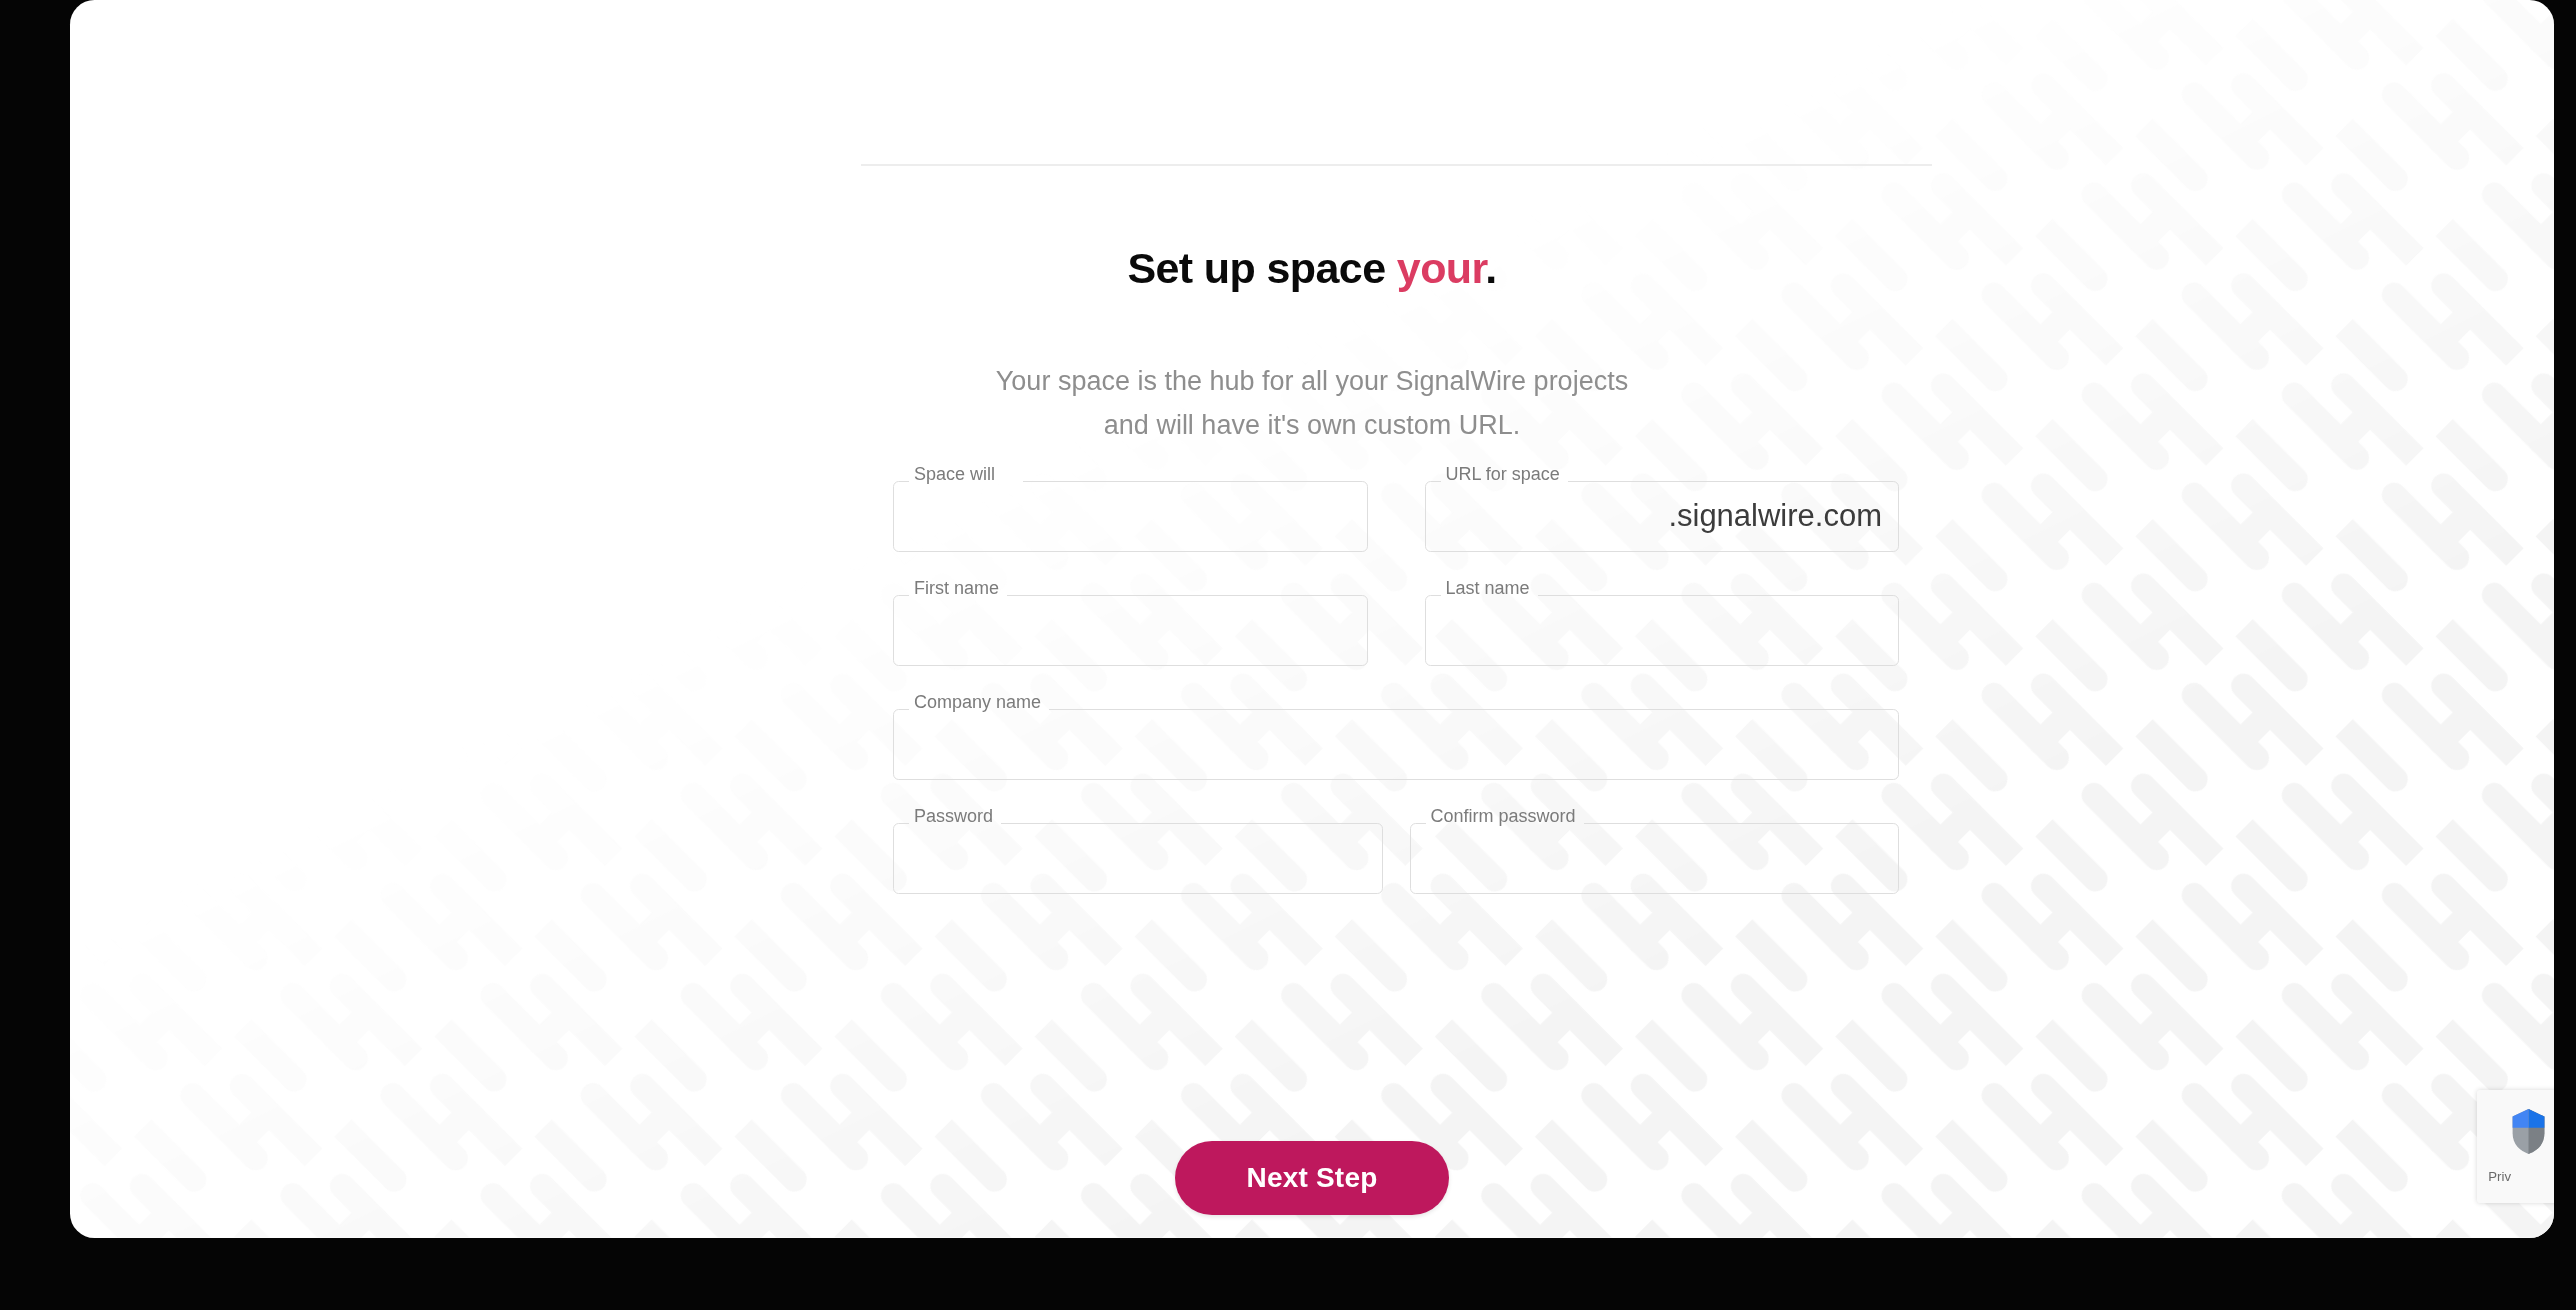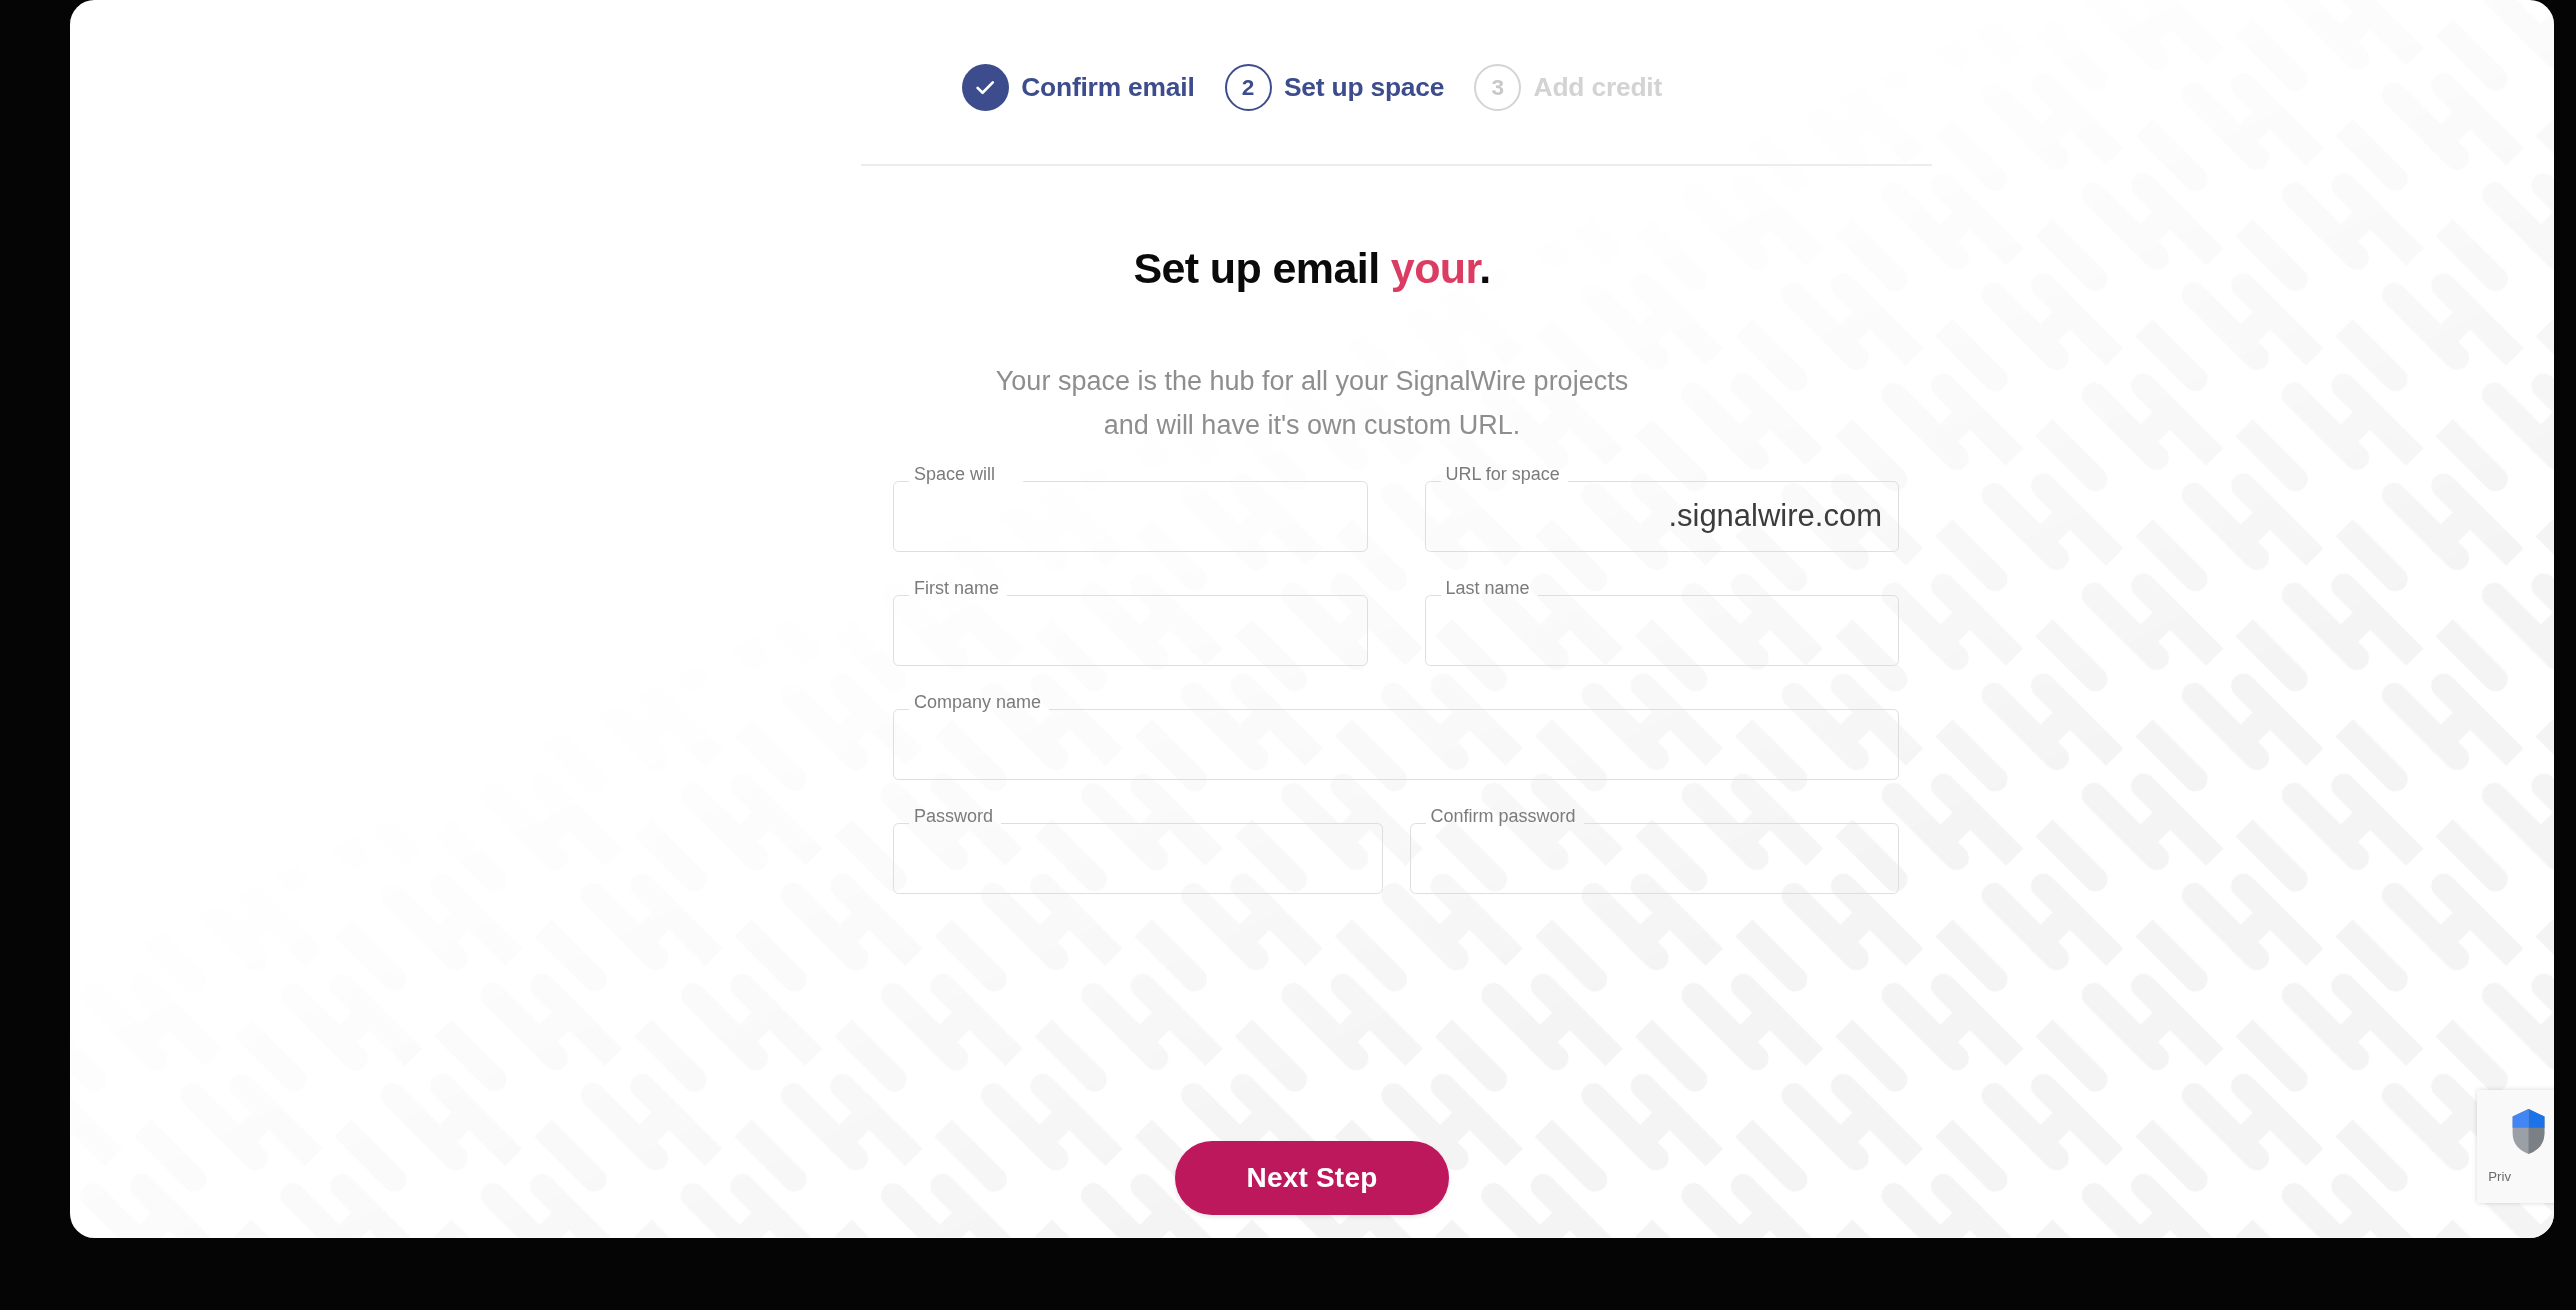--- a/index.html
+++ b/index.html
@@ -271,46 +271,24 @@
           <stop offset="0.38" stop-color="#fff" stop-opacity="0"></stop>
           <stop offset="0.72" stop-color="#fff" stop-opacity="1"></stop>
         </linearGradient>
         <mask id="fademask">
           <rect x="0" y="0" width="2633" height="1312" fill="url(#fade)"></rect>
         </mask>
       </defs>
       <rect x="0" y="0" width="2633" height="1312" fill="url(#caps)" mask="url(#fademask)"></rect>
     </svg>
 
-    <div id="stepper">
-
-      <div class="step">
-        <span class="step-circle done">
-          <svg width="24.5" height="24.5" viewBox="0 0 24 24" aria-hidden="true">
-            <path d="M4.5 12.6 L9.4 17.4 L19.4 7.2" fill="none" stroke="#ffffff" stroke-width="2.6" stroke-linecap="round" stroke-linejoin="round"></path>
-          </svg>
-        </span>
-        <span class="step-label dark">Confirm email</span>
-      </div>
-
-      <div class="step">
-        <span class="step-circle active">2</span>
-        <span class="step-label dark">Set up space</span>
-      </div>
-
-      <div class="step">
-        <span class="step-circle todo">3</span>
-        <span class="step-label muted">Add credit</span>
-      </div>
-
-    </div>
 
     <div id="stepper-divider"></div>
 
-    <h1 id="headline"><span>Set up email </span><span class="accent">your</span><span>.</span></h1>
+    <h1 id="headline"><span>Set up space </span><span class="accent">your</span><span>.</span></h1>
 
     <div id="subhead">
       <div>Your space is the hub for all your SignalWire projects</div>
       <div>and will have it's own custom URL.</div>
     </div>
 
     <form id="form">
 
       <div class="row">
         <div class="field">

